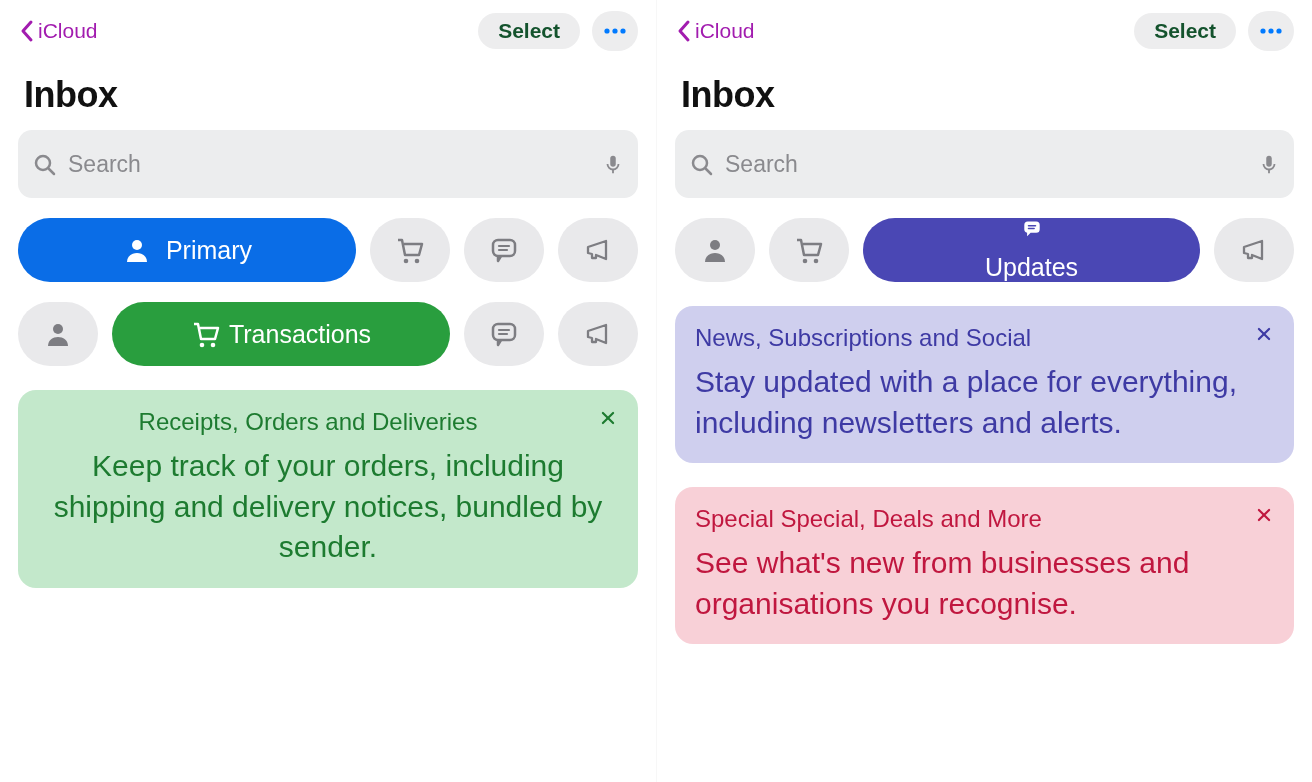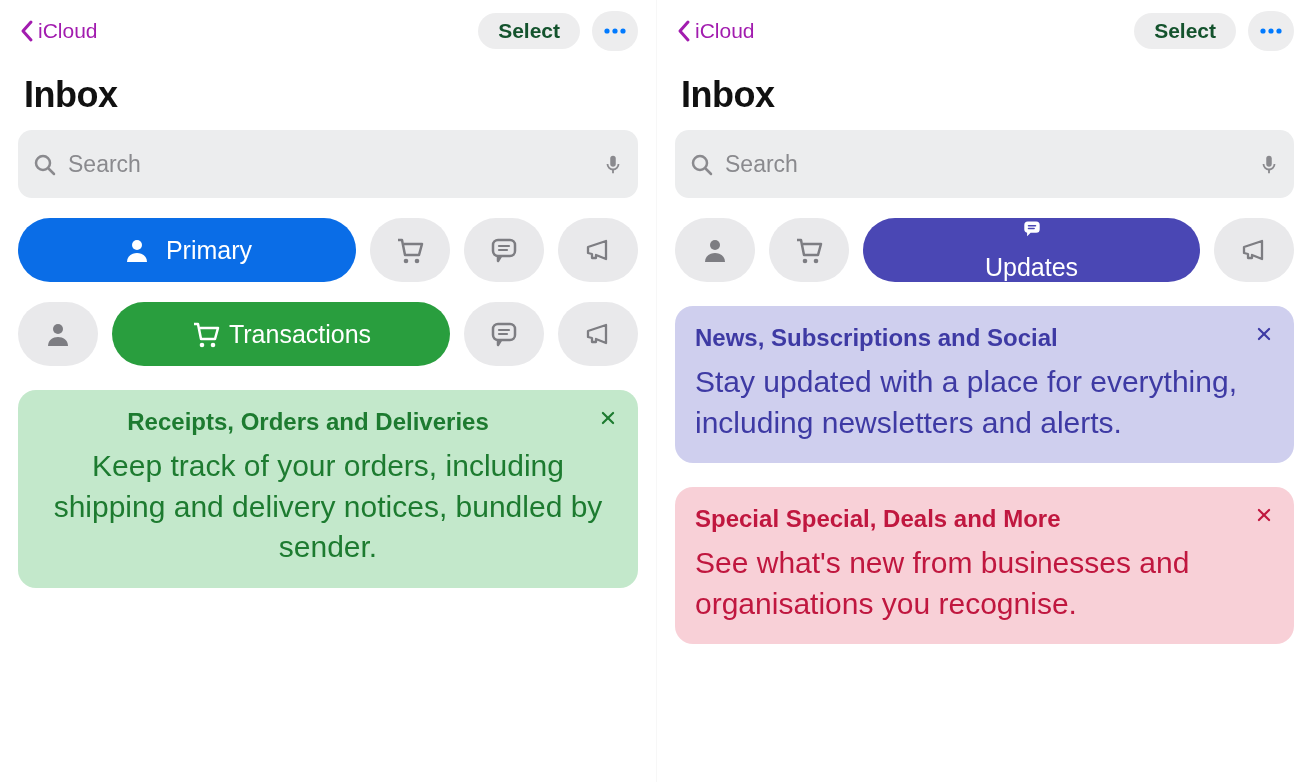--- a/index.html
+++ b/index.html
@@ -56,21 +56,21 @@
   .chip.active.promos   { background:#d11f4b; }
   .chip svg { width:30px; height:30px; }
   .chip.active svg { width:30px; height:30px; }
 
   .banner {
     margin-top:24px; border-radius:18px; padding:18px 20px 20px 20px; position:relative;
   }
   .banner.green  { background:#c3e8cb; }
   .banner.purple { background:#cfcfee; }
   .banner.pink   { background:#f8d0d7; }
-  .banner-title { font-size:24px; font-weight:700; margin:0 40px 10px 0; }
+  .banner-title { font-size:24px; font-weight:400; margin:0 40px 10px 0; }
   .banner-body  { font-size:30px; line-height:1.35; margin:0; }
   .banner.green  .banner-title,.banner.green  .banner-body { color:#1d7b30;text-align:center; }
   .banner.purple .banner-title,.banner.purple .banner-body { color:#3e3aa4; }
   .banner.pink   .banner-title,.banner.pink   .banner-body { color:#c0173f; }
   .banner .close {
     position:absolute; top:14px; right:16px; width:28px; height:28px; border:none;
     background:transparent; cursor:pointer; display:flex; align-items:center; justify-content:center;
   }
   .banner.green  .close { color:#1d7b30; }
   .banner.purple .close { color:#3e3aa4; }

